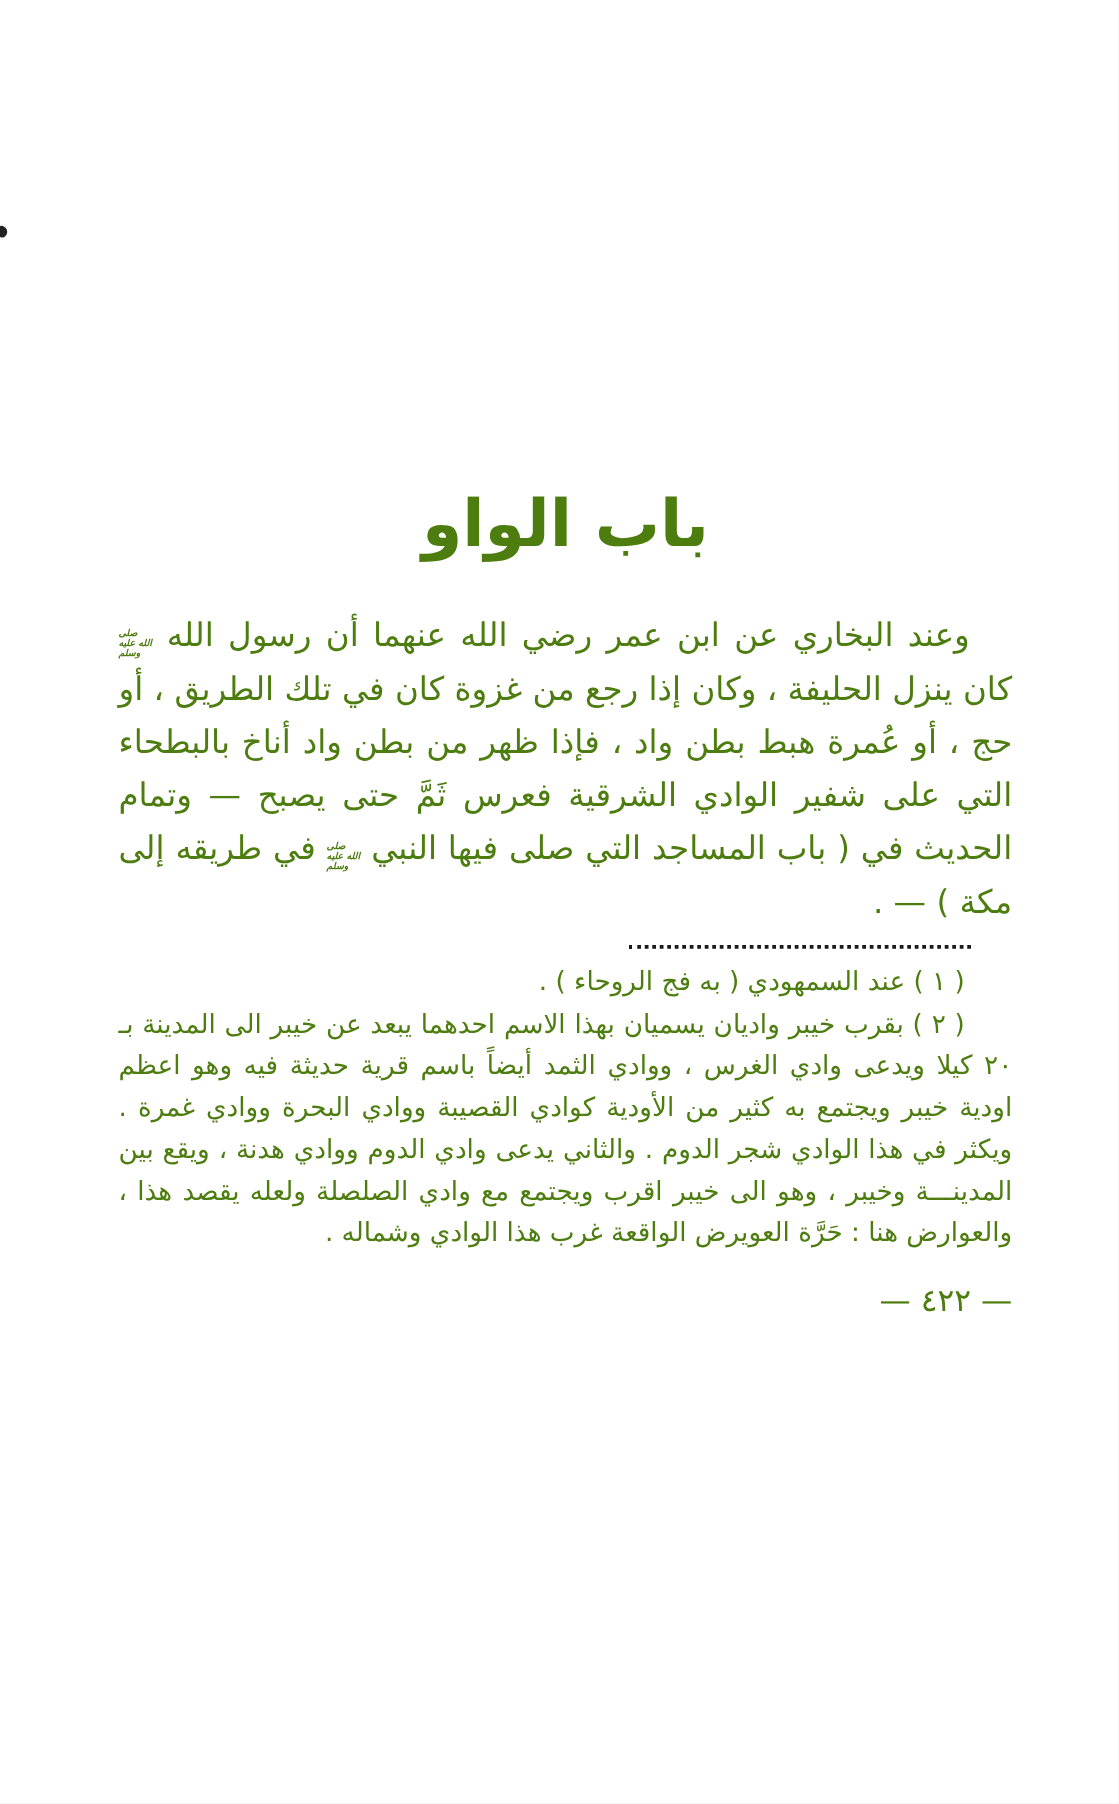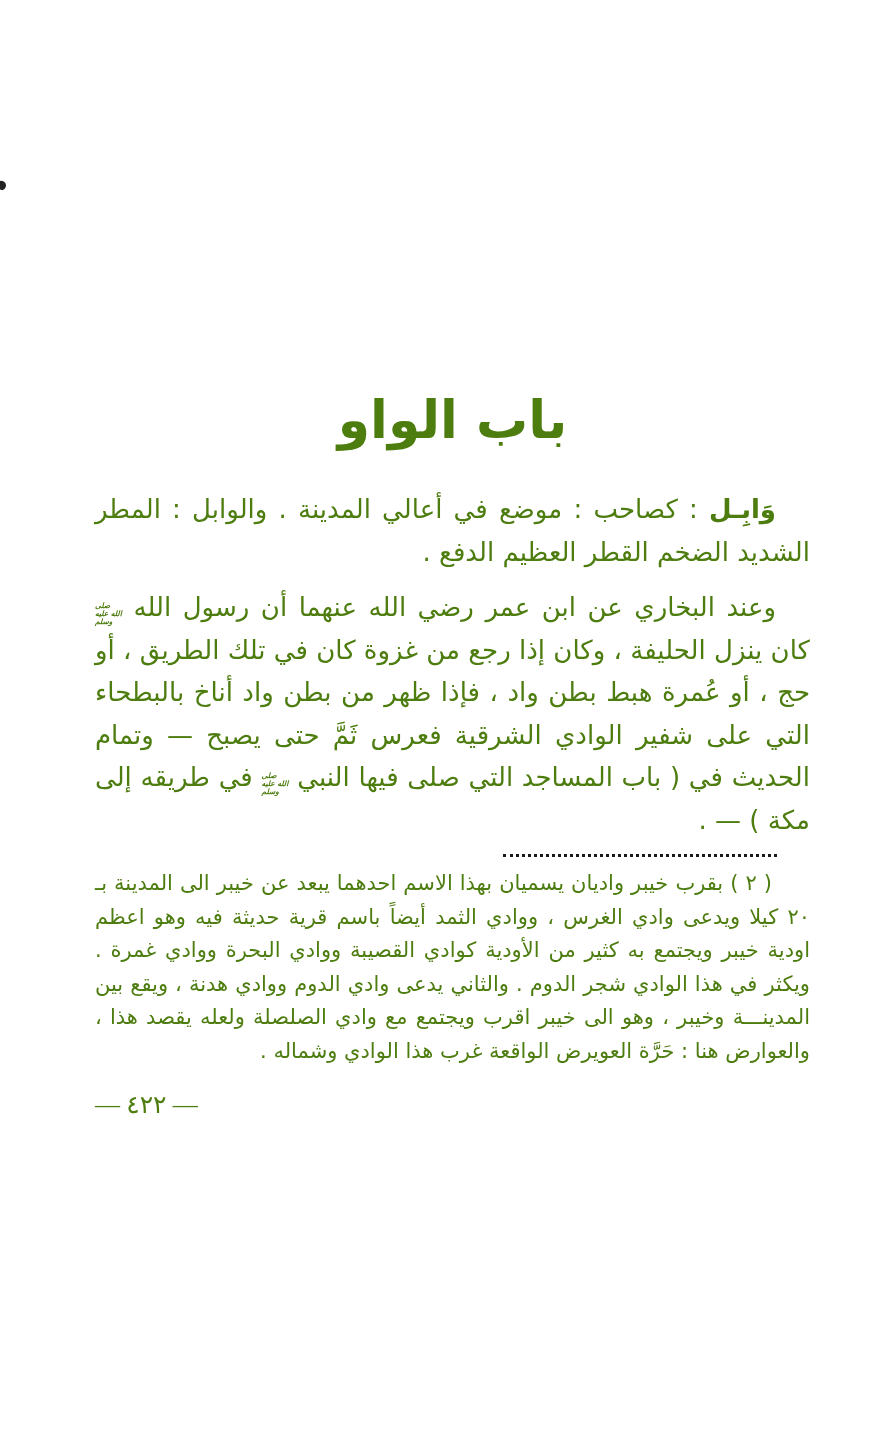--- a/index.html
+++ b/index.html
@@ -73,44 +73,43 @@
   }
   .footnote {
     margin: 0;
     font-size: 21px;
     line-height: 33.5px;
     text-align: justify;
     text-indent: 38px;
   }
   .page-number {
     margin-top: 22px;
-    text-align: left;
+    text-align: right;
     font-size: 25px;
     letter-spacing: 3px;
-    font-family: Liberation Serif, serif;
   }
 </style>
 </head>
 <body>
 
 <div class="page">
   <div class="speck"></div>
 
   <div class="content">
 
     <h1 class="title">باب الواو</h1>
 
-    <p class="entry"><span class="headword">وَابِـل</span><span> : كصاحب :  موضع في أعالي المدينة . والوابل : المطر الشديد الضخم القطر العظيم الدفع .</span></p>
 
 
     <p class="entry"><span>وعند البخاري عن ابن عمر رضي الله عنهما أن رسول الله</span> <span class="saw">صلى الله عليه وسلم</span> <span>كان ينزل الحليفة ، وكان إذا رجع من غزوة كان في تلك الطريق ، أو حج ، أو عُمرة هبط بطن واد ، فإذا ظهر من بطن واد أناخ بالبطحاء التي على شفير الوادي الشرقية فعرس ثَمَّ حتى يصبح — وتمام الحديث في ( باب المساجد التي صلى فيها النبي</span> <span class="saw">صلى الله عليه وسلم</span> <span>في طريقه إلى مكة ) — .</span></p>
 
 
     <hr class="fn-sep">
 
     <div class="footnotes">
+      <p class="footnote"><span>( ١ )</span> <span>عند السمهودي ( به فج الروحاء ) .</span></p>
       <p class="footnote"><span>( ٢ )</span> <span>بقرب خيبر واديان يسميان بهذا الاسم احدهما يبعد عن خيبر الى المدينة بـ ٢٠ كيلا ويدعى وادي الغرس ، ووادي الثمد أيضاً باسم قرية حديثة فيه وهو اعظم اودية خيبر ويجتمع به كثير من الأودية كوادي القصيبة ووادي البحرة ووادي غمرة . ويكثر في هذا الوادي شجر الدوم . والثاني يدعى وادي الدوم ووادي هدنة ، ويقع بين المدينـــة وخيبر ، وهو الى خيبر اقرب ويجتمع مع وادي الصلصلة  ولعله يقصد هذا ، والعوارض هنا :  حَرَّة العويرض الواقعة غرب هذا الوادي وشماله .</span></p>
     </div>
 
     <div class="page-number">— ٤٢٢ —</div>
 
   </div>
 </div>
 
 </body></html>

